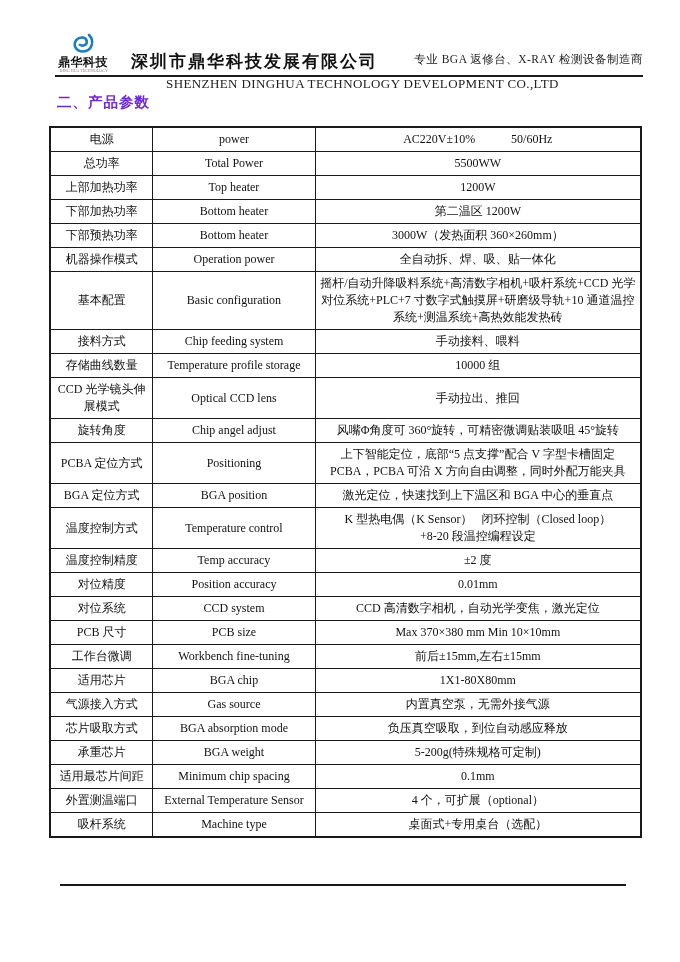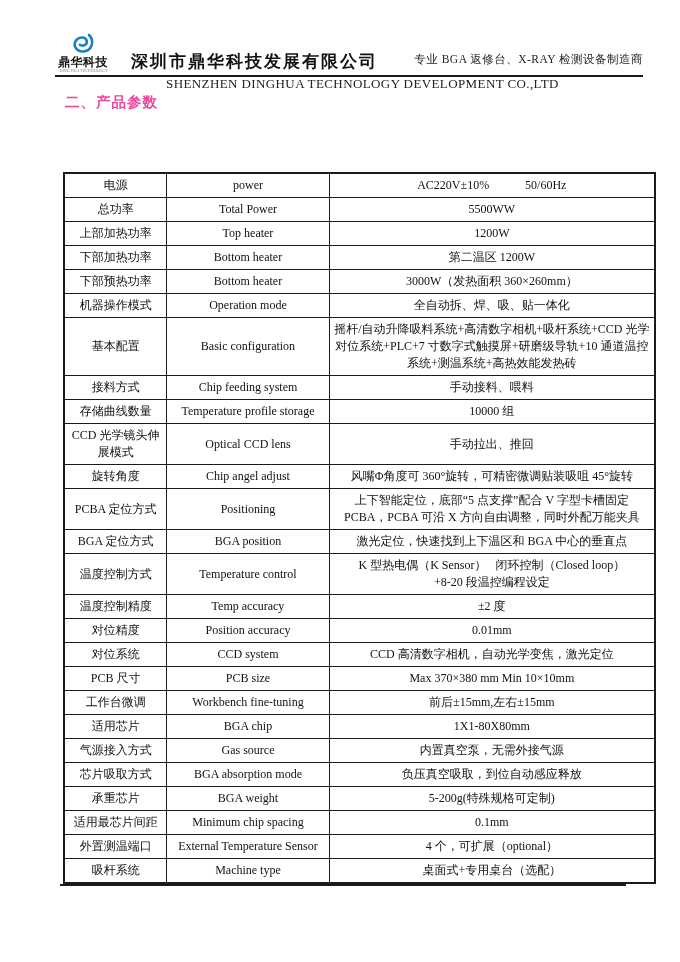--- a/index.html
+++ b/index.html
@@ -19,24 +19,24 @@
   .logo-icon { display: block; margin: 0 auto; }
   .brand-cn { font-weight: bold; font-size: 12px; letter-spacing: 0.5px; color: #111; line-height: 12px; }
   .brand-en { font-size: 4.5px; color: #8a7a7a; line-height: 6px; white-space: nowrap; transform: scale(0.9); }
   .company { position: absolute; left: 76px; top: 8px; margin-top: 12px; }
   .company-cn { font-weight: bold; font-size: 17px; letter-spacing: 2px; color: #111; font-family: "Liberation Serif", serif; }
   .company-en { font-size: 13px; letter-spacing: 0.4px; color: #222; margin-top: 3px; padding-left: 35px; }
   .slogan { position: absolute; right: 0; top: 22px; font-size: 11.5px; letter-spacing: 0.5px; color: #222; }
   .header-rule { position: absolute; left: 55px; top: 75px; width: 588px; border-top: 2px solid #1a1a1a; }
 
   
-  .section-title { position: absolute; left: 57px; top: 93px; font-size: 14.5px; font-weight: bold; letter-spacing: 1px; color: #ec4899; margin-left: 8px; }
-
-  
-  .spec-table-wrap { position: absolute; left: 63px; top: 126px; width: 593px; margin-top: 46px; }
+  .section-title { position: absolute; left: 57px; top: 93px; font-size: 14.5px; font-weight: bold; letter-spacing: 1px; color: #6d28d9; }
+
+  
+  .spec-table-wrap { position: absolute; left: 49px; top: 126px; width: 593px; }
   table.spec { border-collapse: collapse; width: 100%; table-layout: fixed; border: 2px solid #1a1a1a; }
   table.spec td {
     border: 1px solid #1a1a1a;
     text-align: center;
     vertical-align: middle;
     font-size: 12px;
     line-height: 17px;
     padding: 3px 3px;
     color: #111;
     overflow: hidden;
@@ -100,21 +100,21 @@
             <td class="c-en">Bottom heater</td>
             <td class="c-value">第二温区 1200W</td>
           </tr>
           <tr>
             <td class="c-cn">下部预热功率</td>
             <td class="c-en">Bottom heater</td>
             <td class="c-value">3000W（发热面积 360×260mm）</td>
           </tr>
           <tr>
             <td class="c-cn">机器操作模式</td>
-            <td class="c-en">Operation mode</td>
+            <td class="c-en">Operation power</td>
             <td class="c-value">全自动拆、焊、吸、贴一体化</td>
           </tr>
           <tr>
             <td class="c-cn">基本配置</td>
             <td class="c-en">Basic configuration</td>
             <td class="c-value">摇杆/自动升降吸料系统+高清数字相机+吸杆系统+CCD 光学对位系统+PLC+7 寸数字式触摸屏+研磨级导轨+10 通道温控系统+测温系统+高热效能发热砖</td>
           </tr>
           <tr>
             <td class="c-cn">接料方式</td>
             <td class="c-en">Chip feeding system</td>

